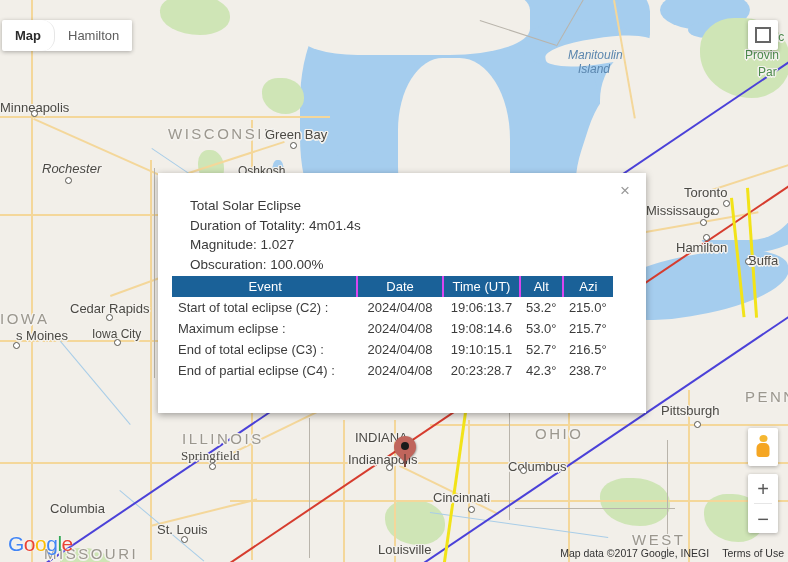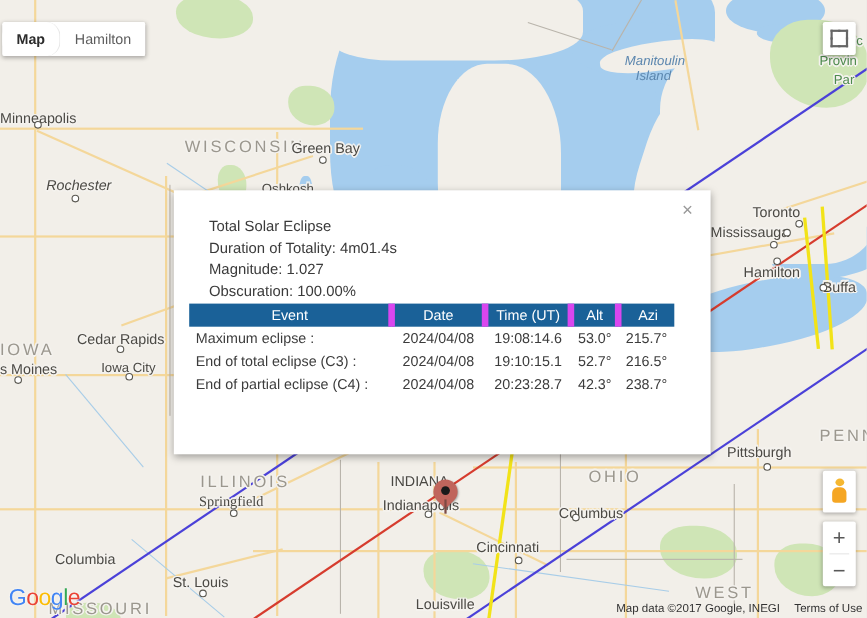--- a/index.html
+++ b/index.html
@@ -327,21 +327,21 @@
     border-collapse: collapse;
     font-size: 13px;
   }
   .events-table thead th {
     background: #1a6198;
     color: #ffffff;
     font-weight: normal;
     font-size: 13px;
     padding: 3px 4px;
     text-align: center;
-    border-right: 6px solid #d946ef;
+    border-right: 2px solid #d946ef;
   }
   .events-table thead th:last-child { border-right: none; }
   .events-table tbody td {
     color: #3c3c3c;
     padding: 3px 4px;
     font-size: 13px;
     white-space: nowrap;
   }
   .col-event  { width: 200px; text-align: left; padding-left: 6px !important; }
   .col-date   { width: 93px;  text-align: center; }
@@ -470,21 +470,21 @@
         <div class="map-label" style="left: 265px; top: 127px;">Green Bay</div>
         <div class="map-label small" style="left: 238px; top: 164px;">Oshkosh</div>
         <div class="map-label water-lbl" style="left: 568px; top: 48px;">Manitoulin</div>
         <div class="map-label water-lbl" style="left: 578px; top: 62px;">Island</div>
         <div class="map-label" style="left: 684px; top: 185px;">Toronto</div>
         <div class="map-label" style="left: 646px; top: 203px;">Mississauga</div>
         <div class="map-label" style="left: 676px; top: 240px;">Hamilton</div>
         <div class="map-label" style="left: 748px; top: 253px;">Buffa</div>
         <div class="map-label state" style="left: 0px; top: 310px;">IOWA</div>
         <div class="map-label" style="left: 70px; top: 301px;">Cedar Rapids</div>
-        <div class="map-label" style="left: 0px; top: 328px;">s Moines</div>
+        <div class="map-label" style="left: 16px; top: 328px;">s Moines</div>
         <div class="map-label small" style="left: 92px; top: 327px;">Iowa City</div>
         <div class="map-label state" style="left: 745px; top: 388px;">PENN</div>
         <div class="map-label" style="left: 661px; top: 403px;">Pittsburgh</div>
         <div class="map-label state" style="left: 182px; top: 430px;">ILLINOIS</div>
         <div class="map-label" style="left: 355px; top: 430px;">INDIANA</div>
         <div class="map-label state" style="left: 535px; top: 425px;">OHIO</div>
         <div class="map-label" style="left: 181px; top: 448px; font-family: Liberation Serif, serif;">Springfield</div>
         <div class="map-label" style="left: 348px; top: 452px;">Indianapolis</div>
         <div class="map-label" style="left: 508px; top: 459px;">Columbus</div>
         <div class="map-label" style="left: 433px; top: 490px;">Cincinnati</div>
@@ -577,20 +577,27 @@
       <thead>
         <tr id="table-head-row">
             <th class="col-event">Event</th>
             <th class="col-date">Date</th>
             <th class="col-time">Time (UT)</th>
             <th class="col-alt">Alt</th>
             <th class="col-azi">Azi</th>
           </tr>
       </thead>
       <tbody id="table-body">
+          <tr>
+            <td class="col-event">Start of total eclipse (C2) :</td>
+            <td class="col-date">2024/04/08</td>
+            <td class="col-time">19:06:13.7</td>
+            <td class="col-alt">53.2°</td>
+            <td class="col-azi">215.0°</td>
+          </tr>
           <tr>
             <td class="col-event">Maximum eclipse :</td>
             <td class="col-date">2024/04/08</td>
             <td class="col-time">19:08:14.6</td>
             <td class="col-alt">53.0°</td>
             <td class="col-azi">215.7°</td>
           </tr>
           <tr>
             <td class="col-event">End of total eclipse (C3) :</td>
             <td class="col-date">2024/04/08</td>

